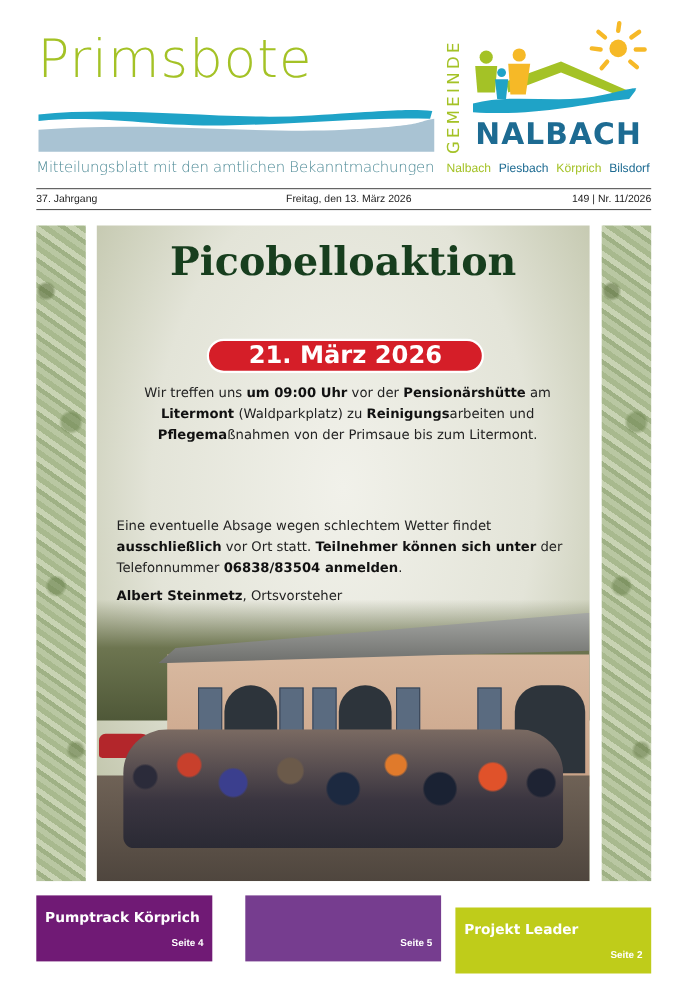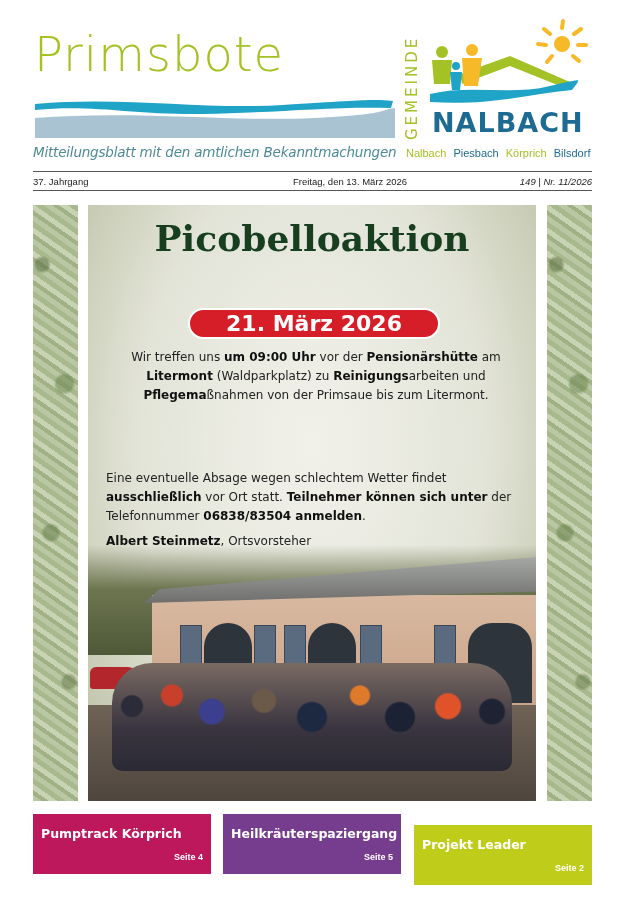--- a/index.html
+++ b/index.html
@@ -2,33 +2,33 @@
 <html><head>
 <meta charset="utf-8">
 <style>
   * { box-sizing: border-box; margin: 0; padding: 0; }
   body { width: 625px; height: 897px; background: #ffffff; position: relative; overflow: hidden; font-family: "Liberation Sans", sans-serif; }
   .abs { position: absolute; }
 
   
   #brand { left: 34px; top: 30px; font-family: "DejaVu Sans", sans-serif; font-size: 48px; font-weight: 300; color: #a4c226; letter-spacing: 1px; line-height: 1; }
   #wave { left: 33px; top: 96px; width: 362px; height: 46px; }
-  #tagline { left: 33px; top: 144px; font-family: "DejaVu Sans", sans-serif; font-size: 13.5px; color: #4d8a96; font-weight: 300; letter-spacing: -0.2px; font-style: italic; }
+  #tagline { left: 33px; top: 144px; font-family: "DejaVu Sans", sans-serif; font-size: 13.5px; color: #4d8a96; font-weight: 300; letter-spacing: -0.2px; }
 
   #logo { left: 400px; top: 14px; width: 200px; height: 150px; }
   #gemeinde { left: 403px; top: 140px; transform: rotate(-90deg); transform-origin: left top; font-family: "DejaVu Sans", sans-serif; font-size: 15px; color: #a4c226; font-weight: 400; letter-spacing: 3px; }
   #nalbach { left: 432px; top: 107px; font-family: "DejaVu Sans", sans-serif; font-size: 27px; font-weight: 700; color: #1d6b92; letter-spacing: 1px; }
   #villages { left: 406px; top: 147px; font-size: 11px; white-space: nowrap; }
   #villages span { margin-right: 4px; }
 
   
   .rule { left: 33px; width: 559px; height: 1px; background: #555; }
   #info-left { left: 33px; top: 176px; font-size: 9.5px; color: #222; }
-  #info-center { left: 260px; top: 176px; font-size: 9.5px; color: #222; margin-left: 33px; }
-  #info-right { right: 33px; top: 176px; font-size: 9.5px; color: #222; font-style: italic; }
+  #info-center { left: 260px; top: 176px; font-size: 9.5px; color: #222; }
+  #info-right { right: 33px; top: 176px; font-size: 9.5px; color: #222; }
 
   
   .strip { top: 205px; width: 45px; height: 596px;
     background:
       radial-gradient(circle at 20% 10%, rgba(90,110,60,.55) 0 6px, transparent 9px),
       radial-gradient(circle at 70% 30%, rgba(100,125,70,.5) 0 8px, transparent 11px),
       radial-gradient(circle at 40% 55%, rgba(90,115,60,.45) 0 7px, transparent 10px),
       radial-gradient(circle at 80% 80%, rgba(100,120,70,.5) 0 6px, transparent 9px),
       repeating-linear-gradient(35deg, #b9c7a2 0 5px, #9fb185 5px 9px, #c8d3b3 9px 14px, #a8b98e 14px 19px);
   }
@@ -67,21 +67,21 @@
       radial-gradient(circle at 84% 40%, #e0522a 0 12px, transparent 14px),
       radial-gradient(circle at 95% 45%, #1e2333 0 12px, transparent 14px),
       linear-gradient(180deg, #7a6a62 0%, #3a3540 60%, #2a2a34 100%);
     border-radius: 40px 40px 10px 10px; }
   #car { position: absolute; left: 2px; top: 122px; width: 48px; height: 22px; background: #b3262b; border-radius: 6px 10px 3px 3px; }
 
   
   .teaser { top: 814px; height: 60px; color: #fff; padding: 12px 8px 0 8px; }
   .teaser .t-title { font-family: "DejaVu Sans", sans-serif; font-weight: 700; font-size: 12.5px; }
   .teaser .t-page { position: absolute; right: 8px; bottom: 12px; font-weight: 700; font-size: 9px; }
-  #teaser-1 { left: 33px; width: 178px; background: #be185d; }
+  #teaser-1 { left: 33px; width: 160px; background: #701a75; }
   #teaser-2 { left: 223px; width: 178px; background: #763d8f; }
   #teaser-3 { left: 414px; width: 178px; background: #bfcc1a; margin-top: 11px; }
 </style>
 </head>
 <body>
 
 <div class="abs" id="brand">Primsbote</div>
 <svg class="abs" id="wave" viewBox="0 0 362 46">
   <path d="M2 8 C 90 0, 170 14, 250 9 S 340 3, 360 5 L 358 12 C 300 10, 240 17, 170 18 S 60 8, 2 14 Z" fill="#1fa3c7"></path>
   <path d="M2 22 C 100 14, 200 26, 280 22 S 345 14, 362 12 L 362 42 L 2 42 Z" fill="#a9c3d3"></path>
@@ -162,19 +162,18 @@
     <div id="car"></div>
     <div id="crowd"></div>
   </div>
 </div>
 
 <div class="abs teaser" id="teaser-1">
   <div class="t-title">Pumptrack Körprich</div>
   <div class="t-page">Seite 4</div>
 </div>
 <div class="abs teaser" id="teaser-2">
-  <div class="t-title">Heilkräuterspaziergang</div>
   <div class="t-page">Seite 5</div>
 </div>
 <div class="abs teaser" id="teaser-3">
   <div class="t-title">Projekt Leader</div>
   <div class="t-page">Seite 2</div>
 </div>
 
 </body></html>

